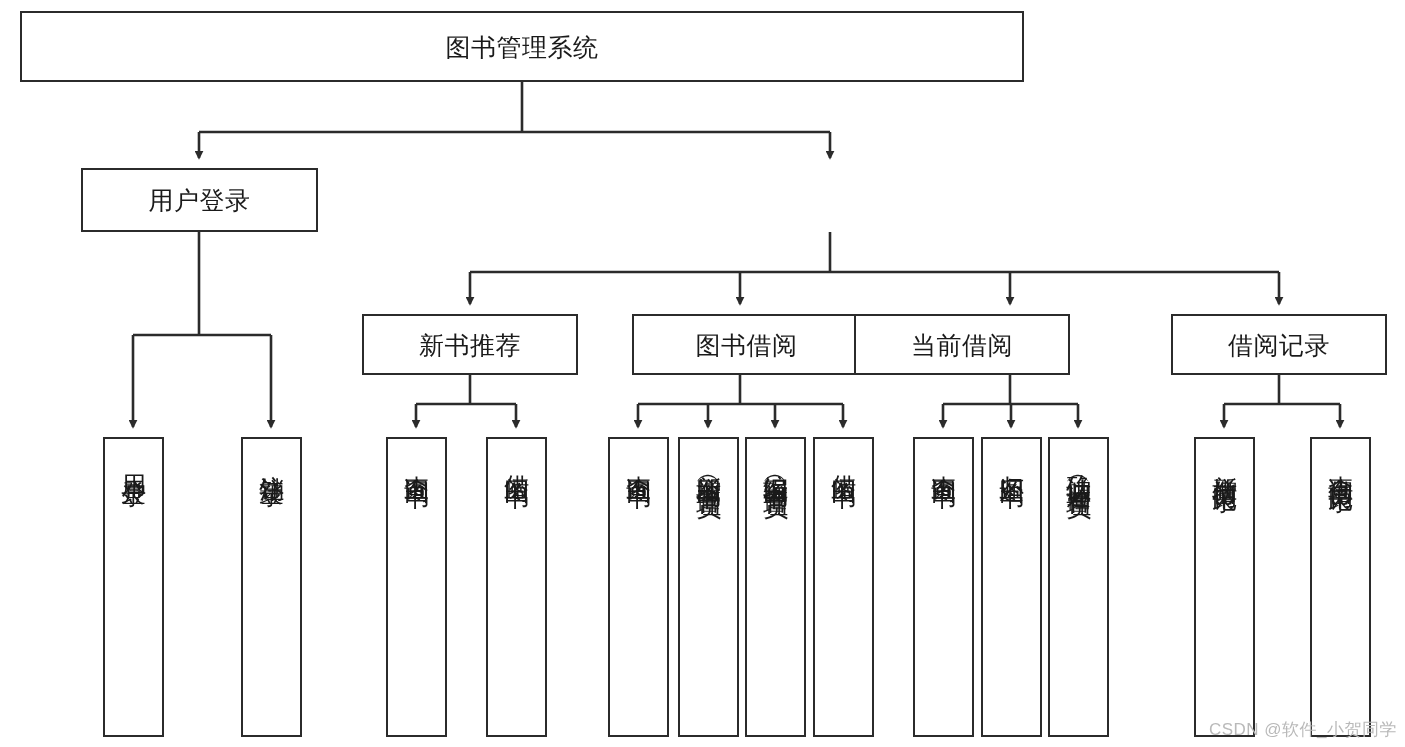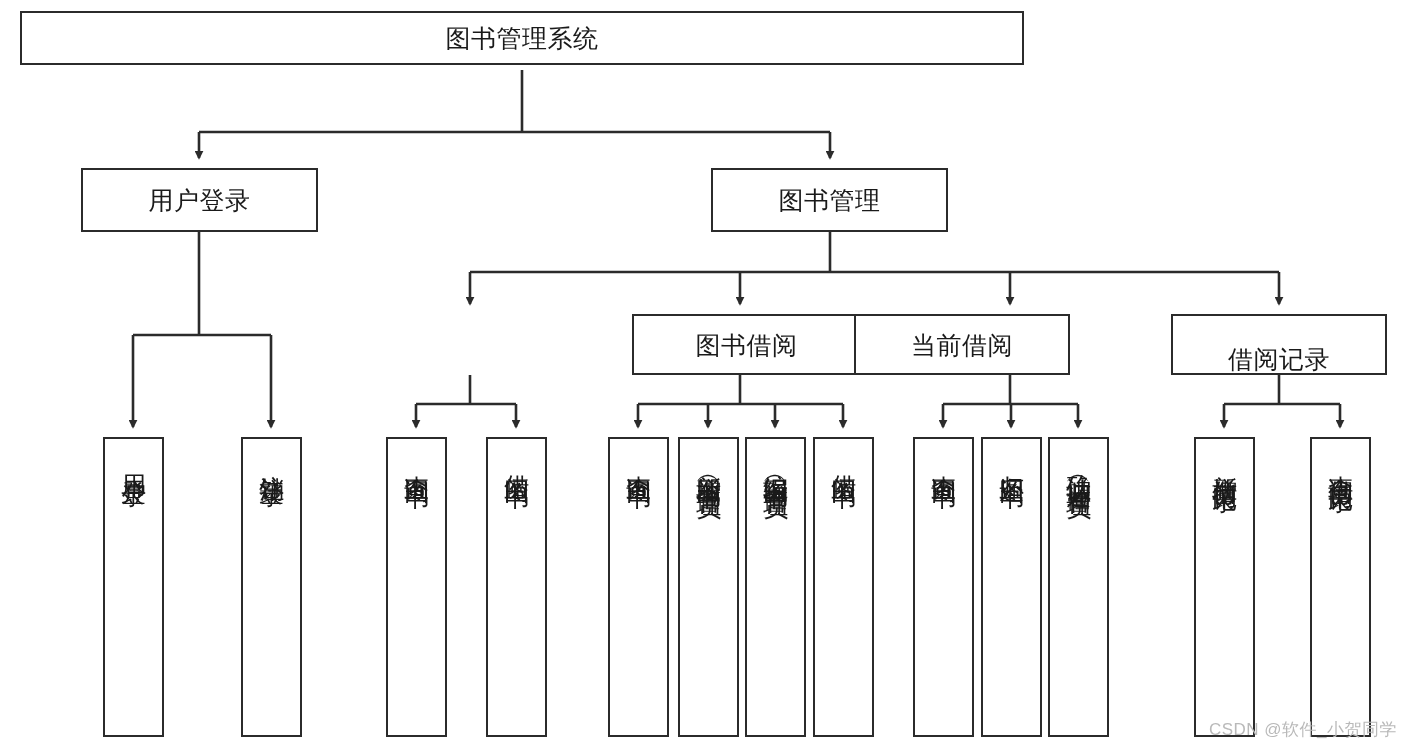--- a/index.html
+++ b/index.html
@@ -116,38 +116,38 @@
       <path d="M 1011 404 L 1011 427" marker-end="url(#arrowhead)"></path>
       <path d="M 1078 404 L 1078 427" marker-end="url(#arrowhead)"></path>
 
       <path d="M 1279 375 L 1279 404"></path>
       <path d="M 1224 404 L 1340 404"></path>
       <path d="M 1224 404 L 1224 427" marker-end="url(#arrowhead)"></path>
       <path d="M 1340 404 L 1340 427" marker-end="url(#arrowhead)"></path>
     </g>
   </svg>
 
-  <div class="node horiz" style="left:20px; top:11px; width:1004px; height:54px;">
+  <div class="node horiz" style="left:20px; top:11px; width:1004px; height:71px;">
     <span class="node-label">图书管理系统</span>
   </div>
 
   <div class="node horiz" style="left:81px; top:168px; width:237px; height:64px;">
     <span class="node-label">用户登录</span>
   </div>
-  <div class="node horiz" style="left:711px; top:168px; width:237px; height:64px;">
-    <span class="node-label">图书管理</span>
+
+  <div class="node horiz" style="left:362px; top:314px; width:216px; height:61px;">
+    <span class="node-label">新书推荐</span>
   </div>
-
   <div class="node horiz" style="left:632px; top:314px; width:229px; height:61px;">
     <span class="node-label">图书借阅</span>
   </div>
   <div class="node horiz" style="left:854px; top:314px; width:216px; height:61px;">
     <span class="node-label">当前借阅</span>
   </div>
-  <div class="node horiz" style="left:1171px; top:314px; width:216px; height:61px;align-items:flex-end;">
+  <div class="node horiz" style="left:1171px; top:314px; width:216px; height:61px;">
     <span class="node-label">借阅记录</span>
   </div>
 
   <div class="node vert" style="left:103px; top:437px; width:61px; height:300px;">
     <span class="node-label">用户登录</span>
   </div>
   <div class="node vert" style="left:241px; top:437px; width:61px; height:300px;">
     <span class="node-label">注销登录</span>
   </div>
 

